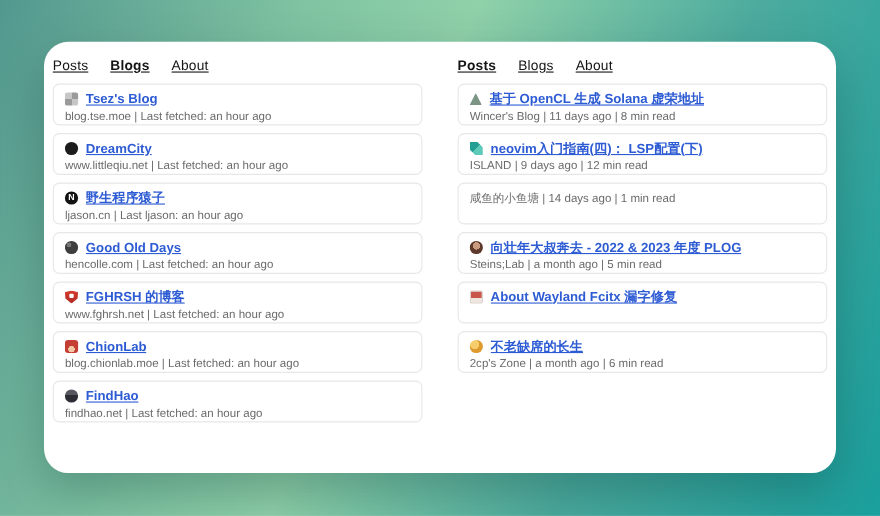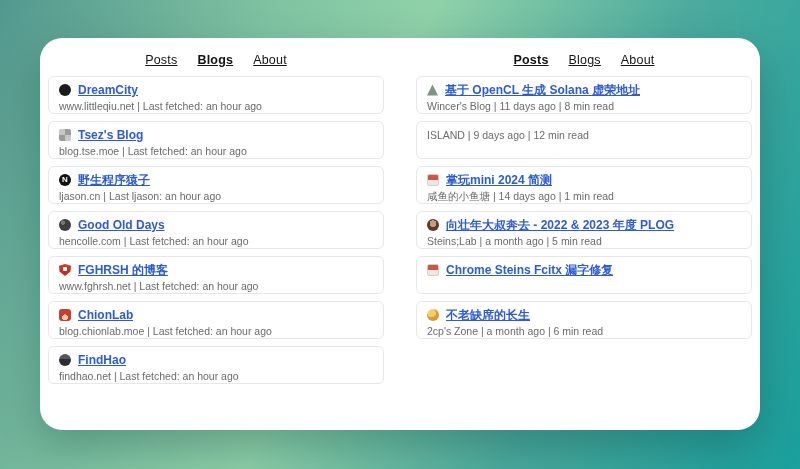--- a/index.html
+++ b/index.html
@@ -24,21 +24,21 @@
     width:720px;height:392px;
     background:var(--card);
     border-radius:22px;
     box-shadow:0 18px 45px rgba(0,50,50,.30);
     display:flex;
     gap:32px;
     padding:7px 8px 10px 8px;
   }
   .col{flex:1;min-width:0;display:flex;flex-direction:column;}
   .nav{
-    display:flex;justify-content:center;gap:20px;
+    display:flex;justify-content:flex-start;gap:20px;
     padding:8px 0 9px 0;
   }
   .nav-link{
     color:var(--navtext);
     font-size:12.5px;
     text-decoration:underline;
     letter-spacing:.2px;
   }
   .nav-link.active{font-weight:700;}
   .item{
@@ -97,31 +97,31 @@
   <div class="card">
     <section class="col">
       <nav class="nav">
           <a class="nav-link" href="#">Posts</a>
           <a class="nav-link active" href="#">Blogs</a>
           <a class="nav-link" href="#">About</a>
         </nav>
       <div class="list">
           <div class="item">
     <div class="item-title">
+      <span class="icon icon--pixel-image-icon"></span>
+      <a class="item-link" href="#">Tsez's Blog</a>
+    </div>
+    <div class="item-meta">blog.tse.moe | Last fetched: an hour ago</div>
+  </div>
+          <div class="item">
+    <div class="item-title">
       <span class="icon icon--black-moon-icon"></span>
       <a class="item-link" href="#">DreamCity</a>
     </div>
     <div class="item-meta">www.littleqiu.net | Last fetched: an hour ago</div>
-  </div>
-          <div class="item">
-    <div class="item-title">
-      <span class="icon icon--pixel-image-icon"></span>
-      <a class="item-link" href="#">Tsez's Blog</a>
-    </div>
-    <div class="item-meta">blog.tse.moe | Last fetched: an hour ago</div>
   </div>
           <div class="item">
     <div class="item-title">
       <span class="icon icon--letter-n-icon"></span>
       <a class="item-link" href="#">野生程序猿子</a>
     </div>
     <div class="item-meta">ljason.cn | Last ljason: an hour ago</div>
   </div>
           <div class="item">
     <div class="item-title">
@@ -161,40 +161,40 @@
         </nav>
       <div class="list">
           <div class="item">
     <div class="item-title">
       <span class="icon icon--tree-icon"></span>
       <a class="item-link" href="#">基于 OpenCL 生成 Solana 虚荣地址</a>
     </div>
     <div class="item-meta">Wincer's Blog | 11 days ago | 8 min read</div>
   </div>
           <div class="item">
+    <div class="item-title">
+      <span class="icon icon--neovim-icon"></span>
+      <a class="item-link" href="#">neovim入门指南(四)： LSP配置(下)</a>
+    </div>
     <div class="item-meta">ISLAND | 9 days ago | 12 min read</div>
   </div>
           <div class="item">
-    <div class="item-title">
-      <span class="icon icon--photo-red-icon"></span>
-      <a class="item-link" href="#">掌玩mini 2024 简测</a>
-    </div>
     <div class="item-meta">咸鱼的小鱼塘 | 14 days ago | 1 min read</div>
   </div>
           <div class="item">
     <div class="item-title">
       <span class="icon icon--avatar-brown-icon"></span>
       <a class="item-link" href="#">向壮年大叔奔去 - 2022 &amp; 2023 年度 PLOG</a>
     </div>
     <div class="item-meta">Steins;Lab | a month ago | 5 min read</div>
   </div>
           <div class="item">
     <div class="item-title">
       <span class="icon icon--photo-red-icon"></span>
-      <a class="item-link" href="#">Chrome Steins Fcitx 漏字修复</a>
+      <a class="item-link" href="#">About Wayland Fcitx 漏字修复</a>
     </div>
   </div>
           <div class="item">
     <div class="item-title">
       <span class="icon icon--orange-circle-icon"></span>
       <a class="item-link" href="#">不老缺席的长生</a>
     </div>
     <div class="item-meta">2cp's Zone | a month ago | 6 min read</div>
   </div>
         </div>

